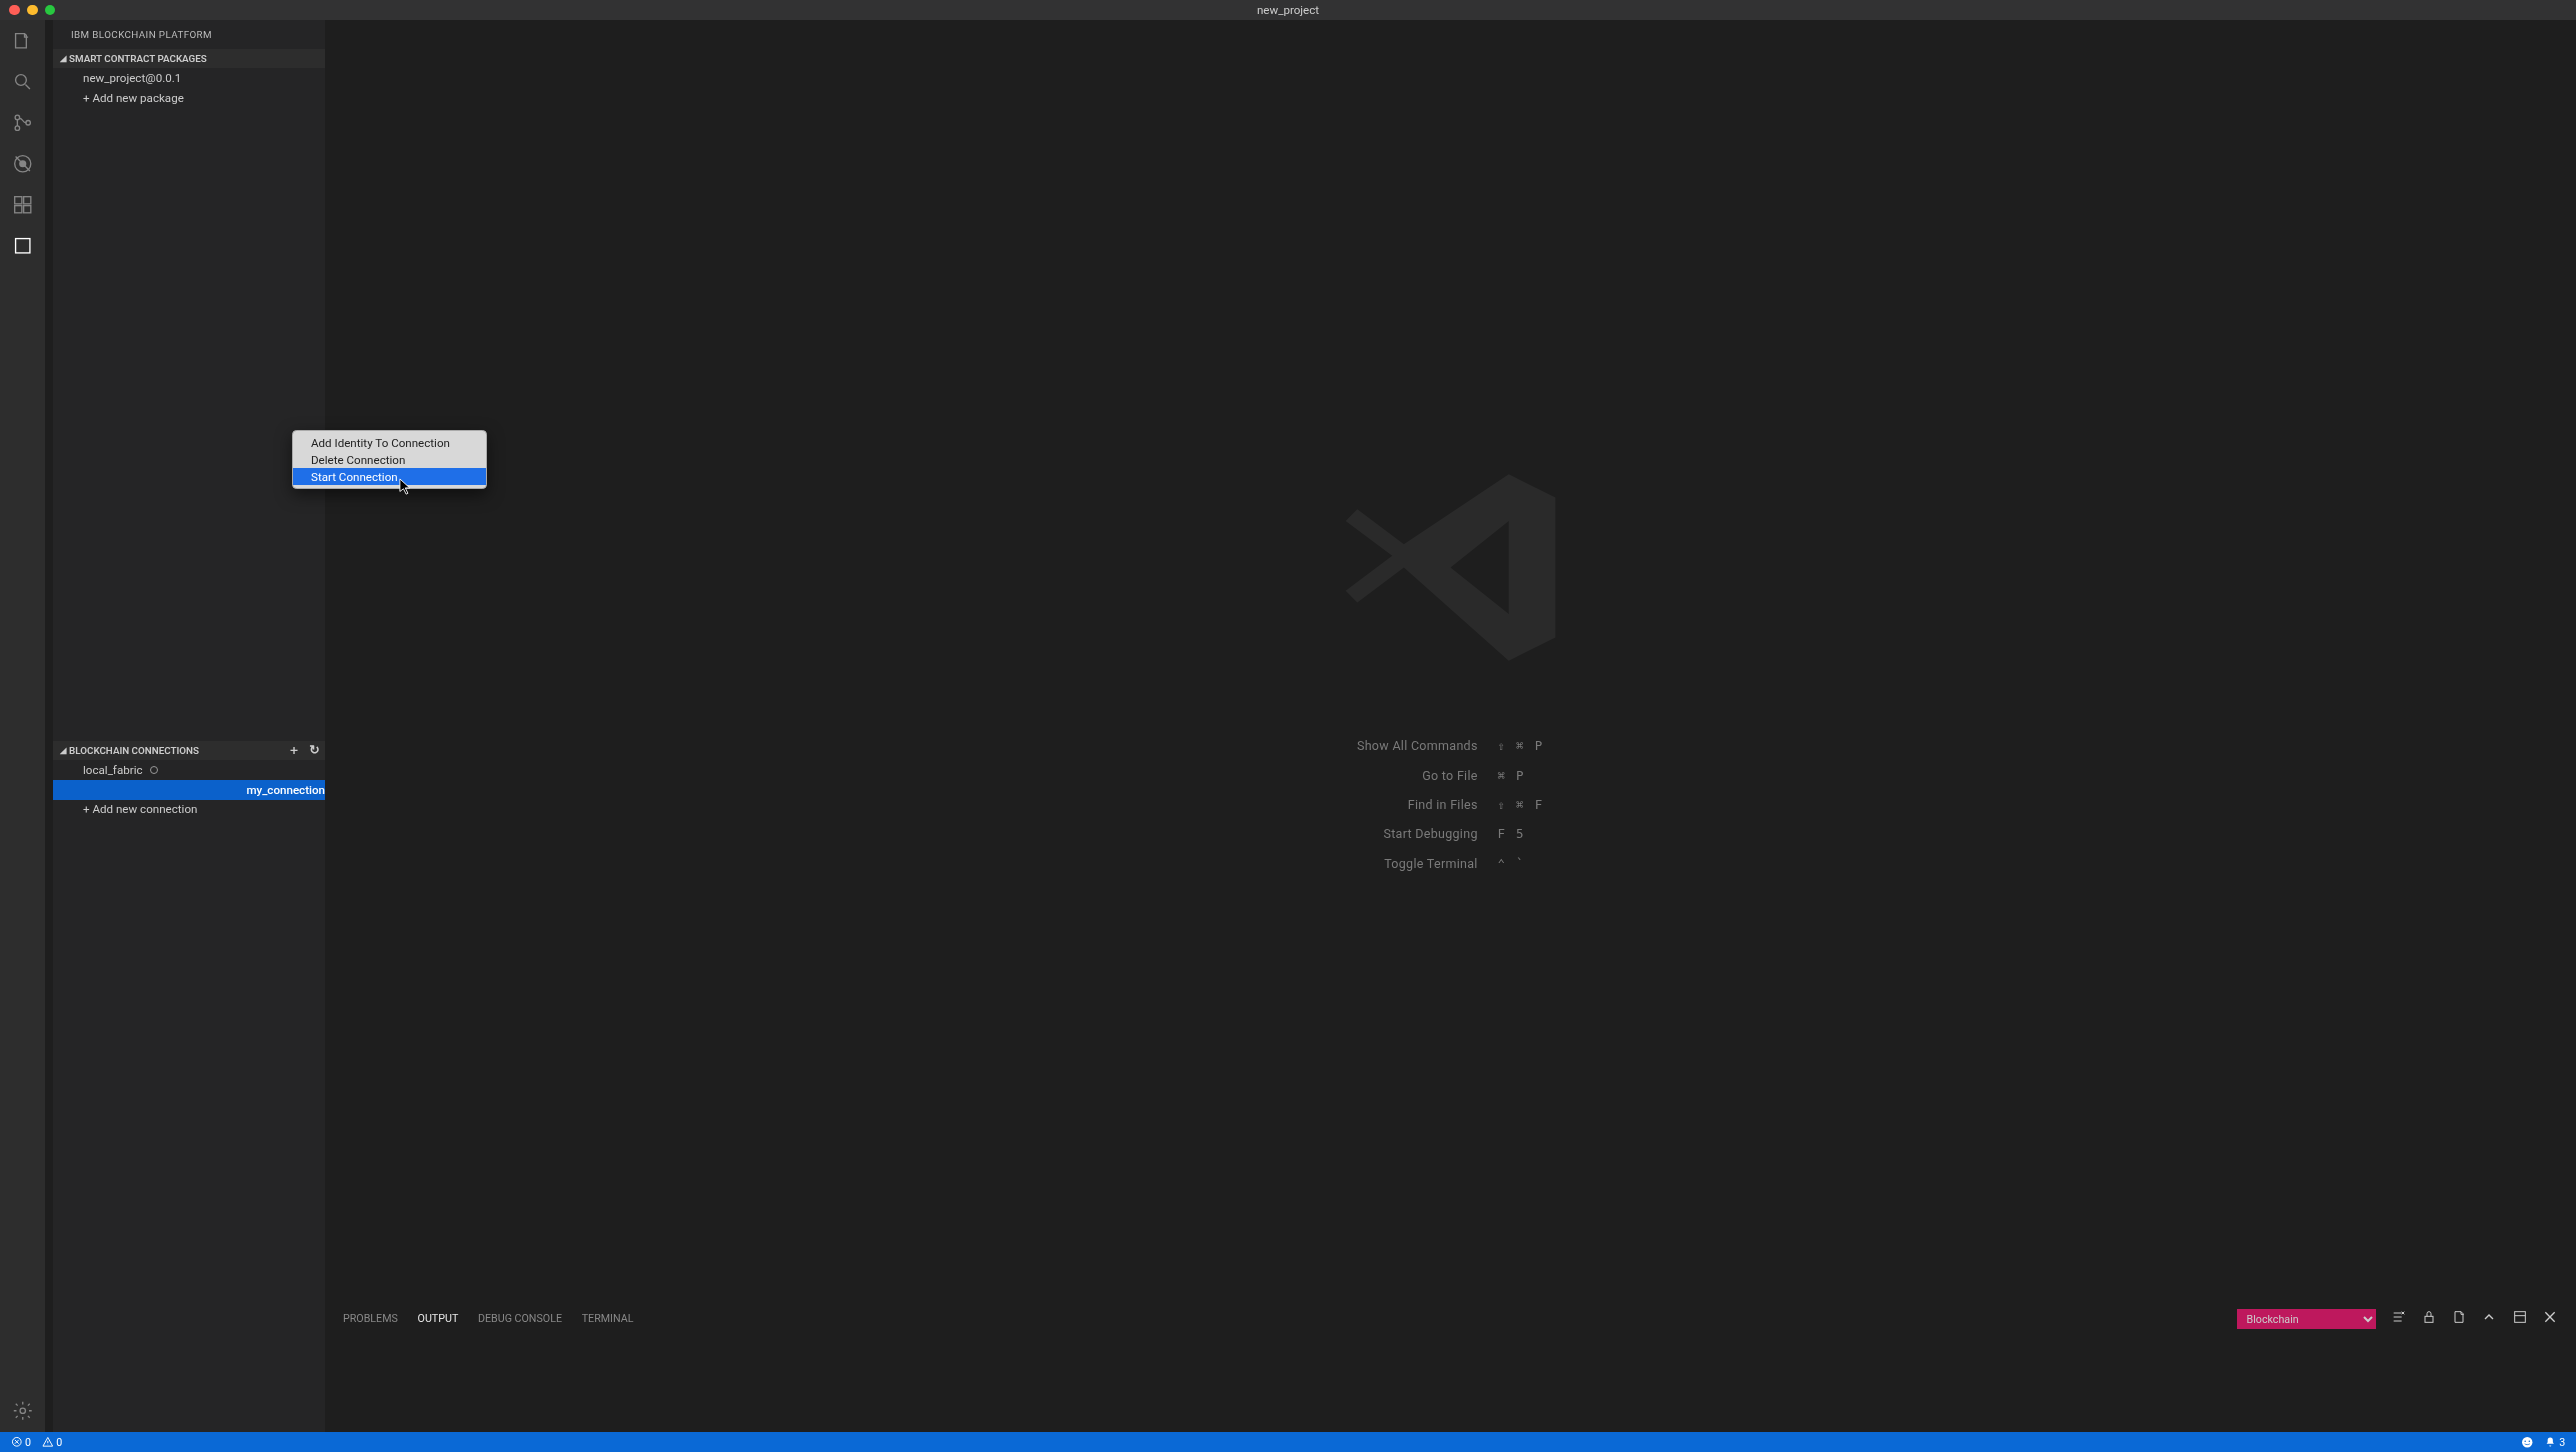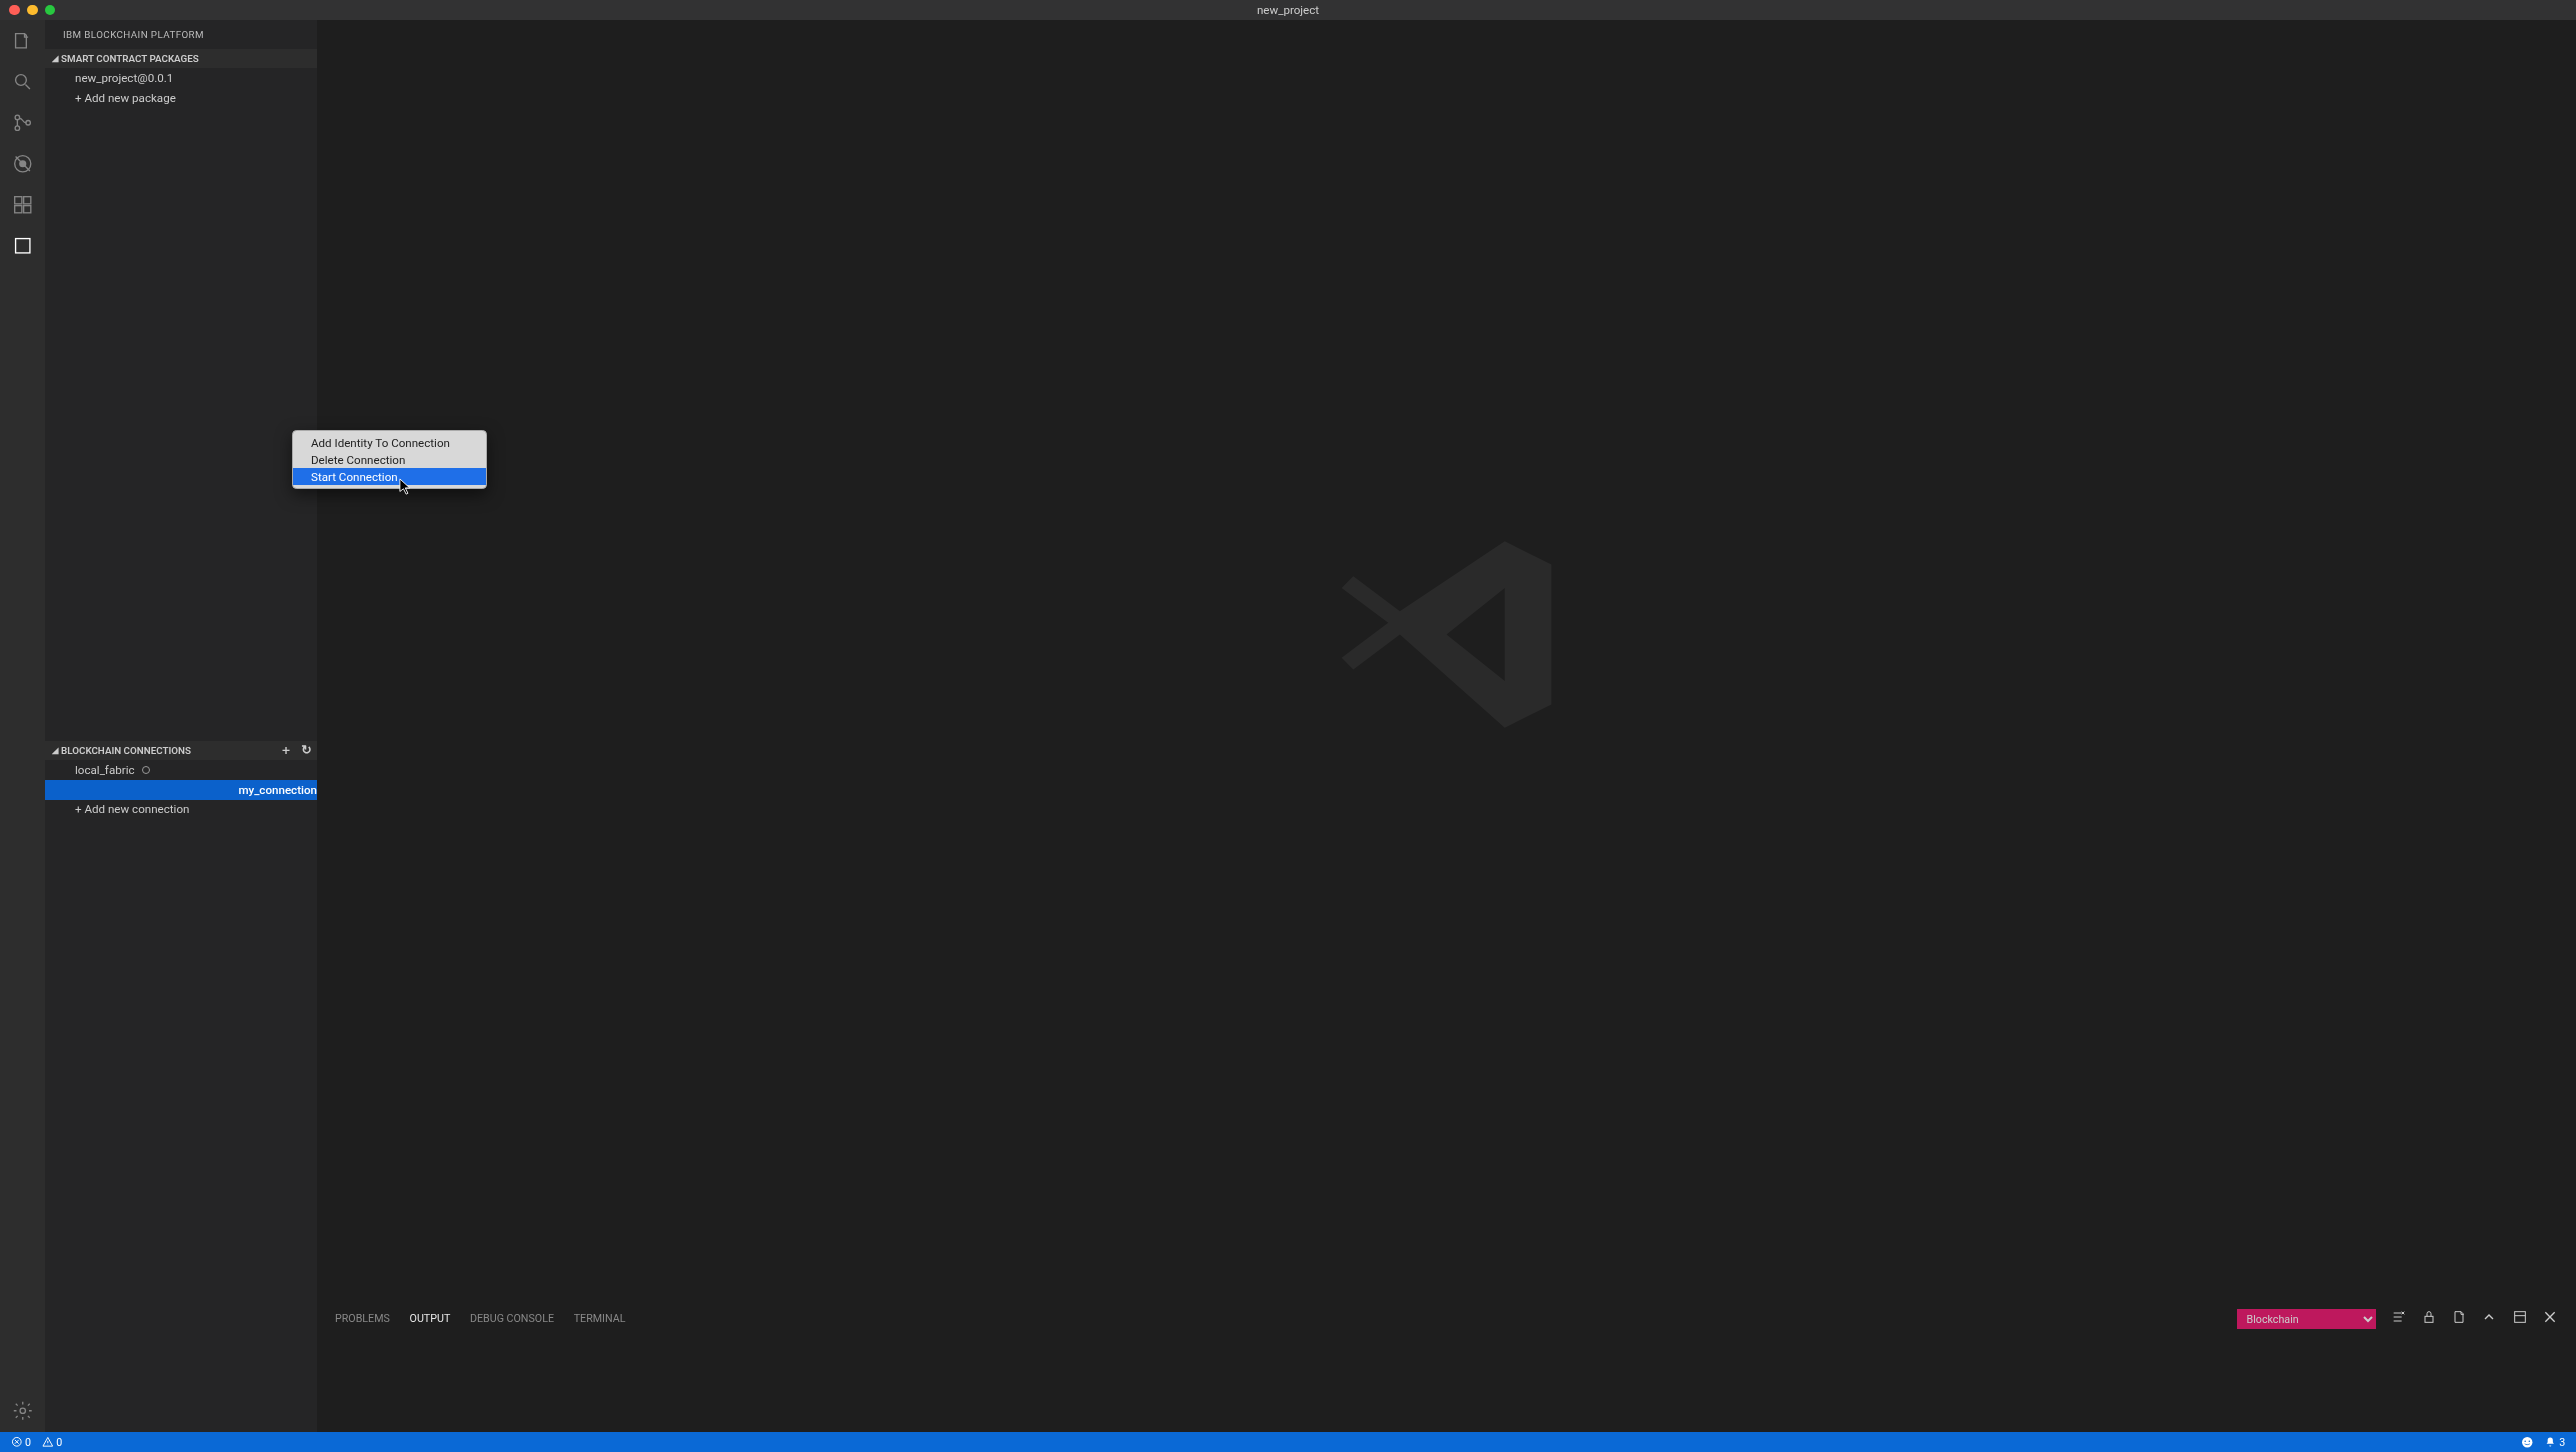--- a/index.html
+++ b/index.html
@@ -15,21 +15,21 @@
 .title { position: absolute; left: 50%; transform: translateX(-50%); color: #ccc; font-size: 11.6px; }
 
 .body { flex: 1; display: flex; min-height: 0; }
 
 .activity-bar { width: 45px; background: #2d2d2d; display: flex; flex-direction: column; align-items: center; padding-top: 9px; gap: 16px; flex-shrink: 0; }
 .activity-icon { width: 25px; height: 25px; display: flex; align-items: center; justify-content: center; cursor: pointer; color: #858585; }
 .activity-icon svg { width: 21.5px; height: 21.5px; stroke: currentColor; fill: none; stroke-width: 1.5; }
 .activity-icon.active { color: #fff; }
 .act-spacer { flex: 1; }
 
-.sidebar { width: 272px; background: #252526; display: flex; flex-direction: column; flex-shrink: 0; }
+.sidebar { width: 272px; background: #252526; display: flex; flex-direction: column; flex-shrink: 0; margin-left: 8px; }
 .sidebar-title { padding: 9px 18px; font-size: 9.8px; letter-spacing: 0.4px; color: #bbb; }
 .section-header { height: 19.7px; display: flex; align-items: center; background: #2d2d2d; font-size: 9.8px; font-weight: 600; color: #ccc; padding: 0 7.2px; cursor: pointer; position: relative; }
 .section-header .twisty { margin-right: 2.7px; font-size: 8px; }
 .section-actions { position: absolute; right: 5.4px; display: flex; gap: 9px; color: #ccc; font-size: 12.5px; }
 .section-action { cursor: pointer; }
 .tree { flex: 0 0 auto; }
 .tree.grow { flex: 1; }
 .tree-item { height: 19.7px; display: flex; align-items: center; padding-left: 30px; font-size: 11.6px; color: #ccc; cursor: pointer; }
 .tree-item.selected { background: #0b61cb; color: #fff; font-weight: 500; justify-content: flex-end; }
 .tree-item .status-dot { width: 8px; height: 8px; border-radius: 50%; border: 0.9px solid #999; margin-left: 7.2px; }
@@ -163,20 +163,32 @@
           <span>+ Add new connection</span>
         </div>
       </div>
     </div>
 
     <div class="editor-area">
       <div class="editor-main">
         <svg class="watermark-logo" viewBox="0 0 100 100">
           <path fill="#fff" d="M75 10 L95 20 L95 80 L75 90 L30 50 L10 65 L5 60 L25 45 L5 30 L10 25 L30 40 Z M75 30 L50 50 L75 70 Z"></path>
         </svg>
+        <div class="shortcuts">
+          <div class="shortcut-label">Show All Commands</div>
+          <div class="shortcut-key">⇧ ⌘ P</div>
+          <div class="shortcut-label">Go to File</div>
+          <div class="shortcut-key">⌘ P</div>
+          <div class="shortcut-label">Find in Files</div>
+          <div class="shortcut-key">⇧ ⌘ F</div>
+          <div class="shortcut-label">Start Debugging</div>
+          <div class="shortcut-key">F 5</div>
+          <div class="shortcut-label">Toggle Terminal</div>
+          <div class="shortcut-key">⌃ `</div>
+        </div>
       </div>
 
       <div class="panel">
         <div class="panel-tabs">
           <span class="panel-tab">PROBLEMS</span>
           <span class="panel-tab active">OUTPUT</span>
           <span class="panel-tab">DEBUG CONSOLE</span>
           <span class="panel-tab">TERMINAL</span>
           <div class="panel-right">
             <select class="panel-select">

